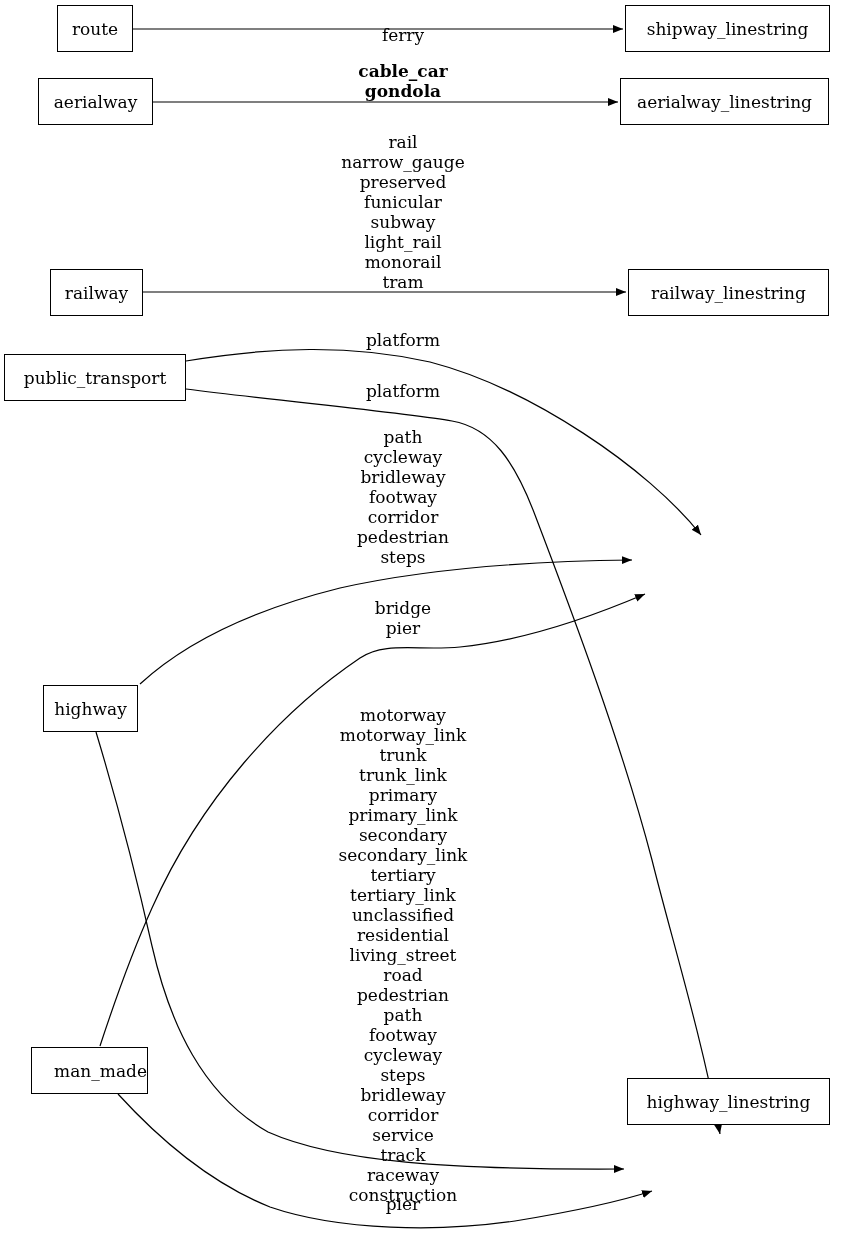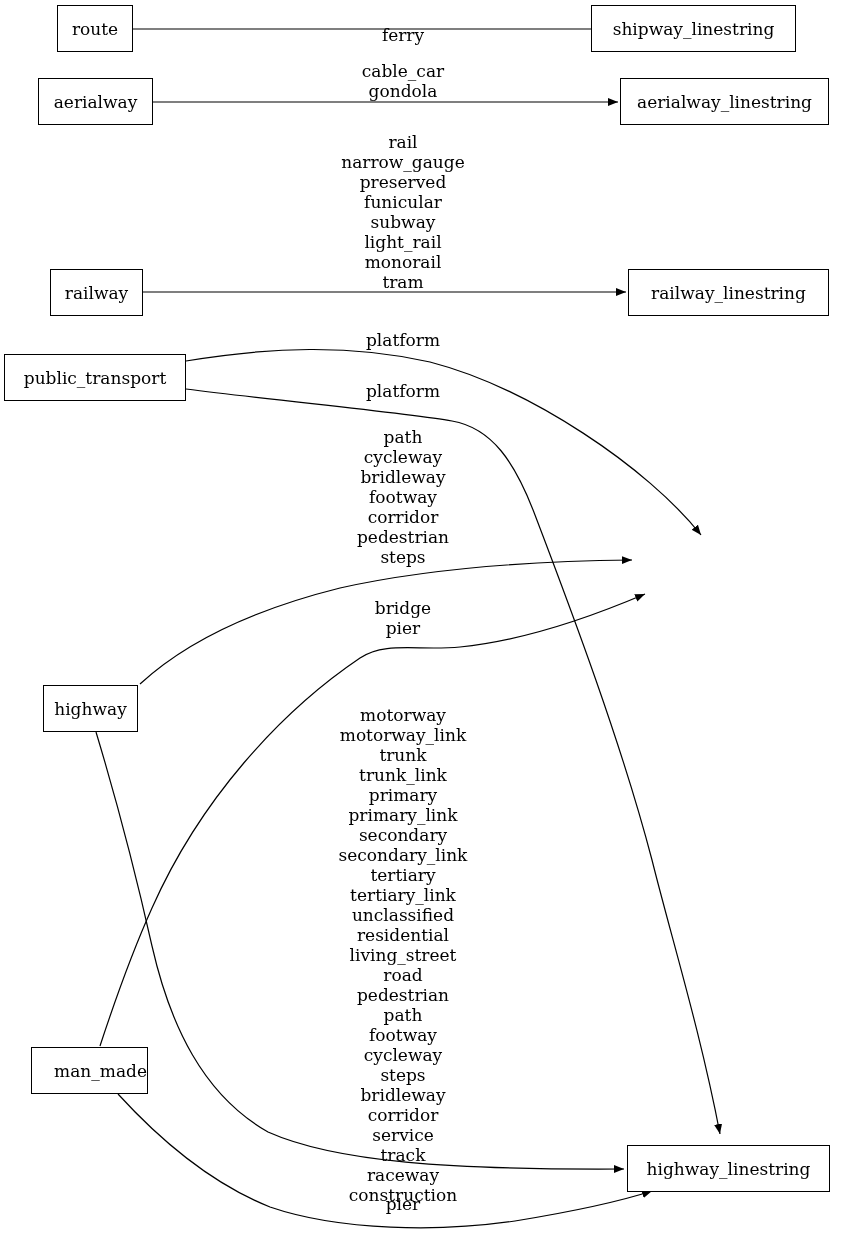--- a/index.html
+++ b/index.html
@@ -90,35 +90,35 @@
   <div class="node" style="left:4px;top:354px;width:182px;height:47px;">
     <span>public_transport</span>
   </div>
   <div class="node" style="left:43px;top:685px;width:95px;height:47px;">
     <span>highway</span>
   </div>
   <div class="node" style="left:31px;top:1047px;width:117px;height:47px;justify-content:flex-end;">
     <span>man_made</span>
   </div>
 
-  <div class="node" style="left:591px;top:5px;width:205px;height:47px;">
+  <div class="node" style="left:625px;top:5px;width:205px;height:47px;">
     <span>shipway_linestring</span>
   </div>
   <div class="node" style="left:628px;top:269px;width:201px;height:47px;">
     <span>railway_linestring</span>
   </div>
   <div class="node" style="left:620px;top:78px;width:209px;height:47px;">
     <span>aerialway_linestring</span>
   </div>
-  <div class="node" style="left:627px;top:1145px;width:203px;height:47px;">
+  <div class="node" style="left:627px;top:1078px;width:203px;height:47px;">
     <span>highway_linestring</span>
   </div>
 
   <div class="edge-label" style="left:233px;top:25px;">ferry</div>
-  <div class="edge-label" style="left:233px;top:61px;">cable_car
+  <div class="edge-label" style="left:233px;top:61px;font-weight:bold;">cable_car
 gondola</div>
   <div class="edge-label" style="left:233px;top:132px;">rail
 narrow_gauge
 preserved
 funicular
 subway
 light_rail
 monorail
 tram</div>
   <div class="edge-label" style="left:233px;top:330px;">platform</div>

